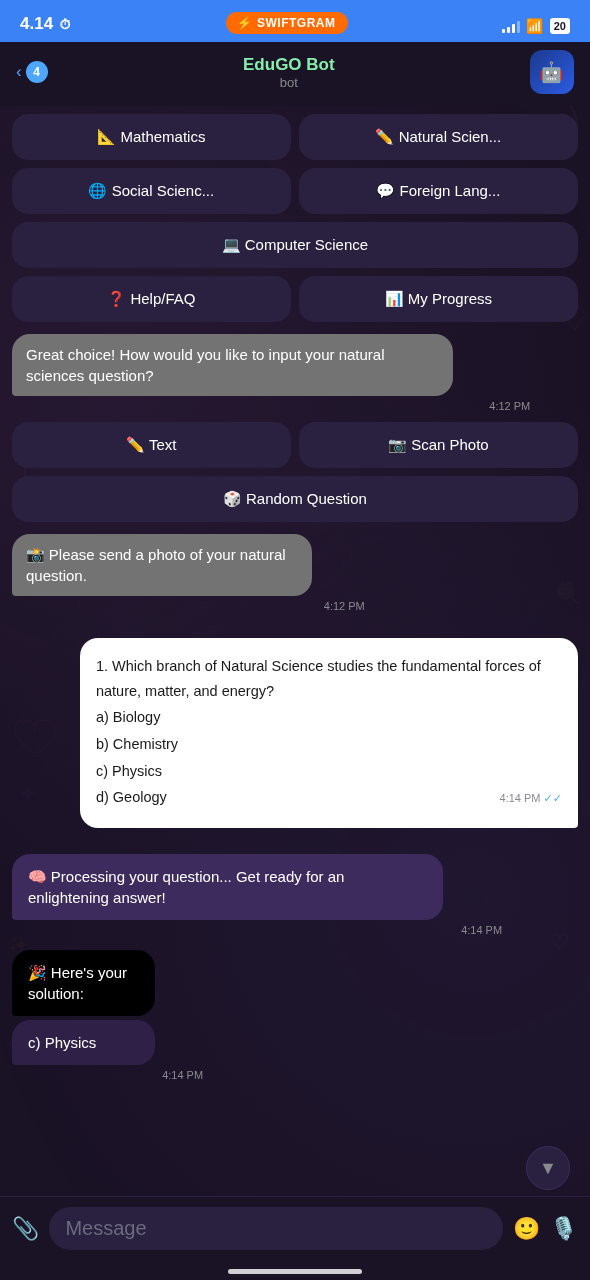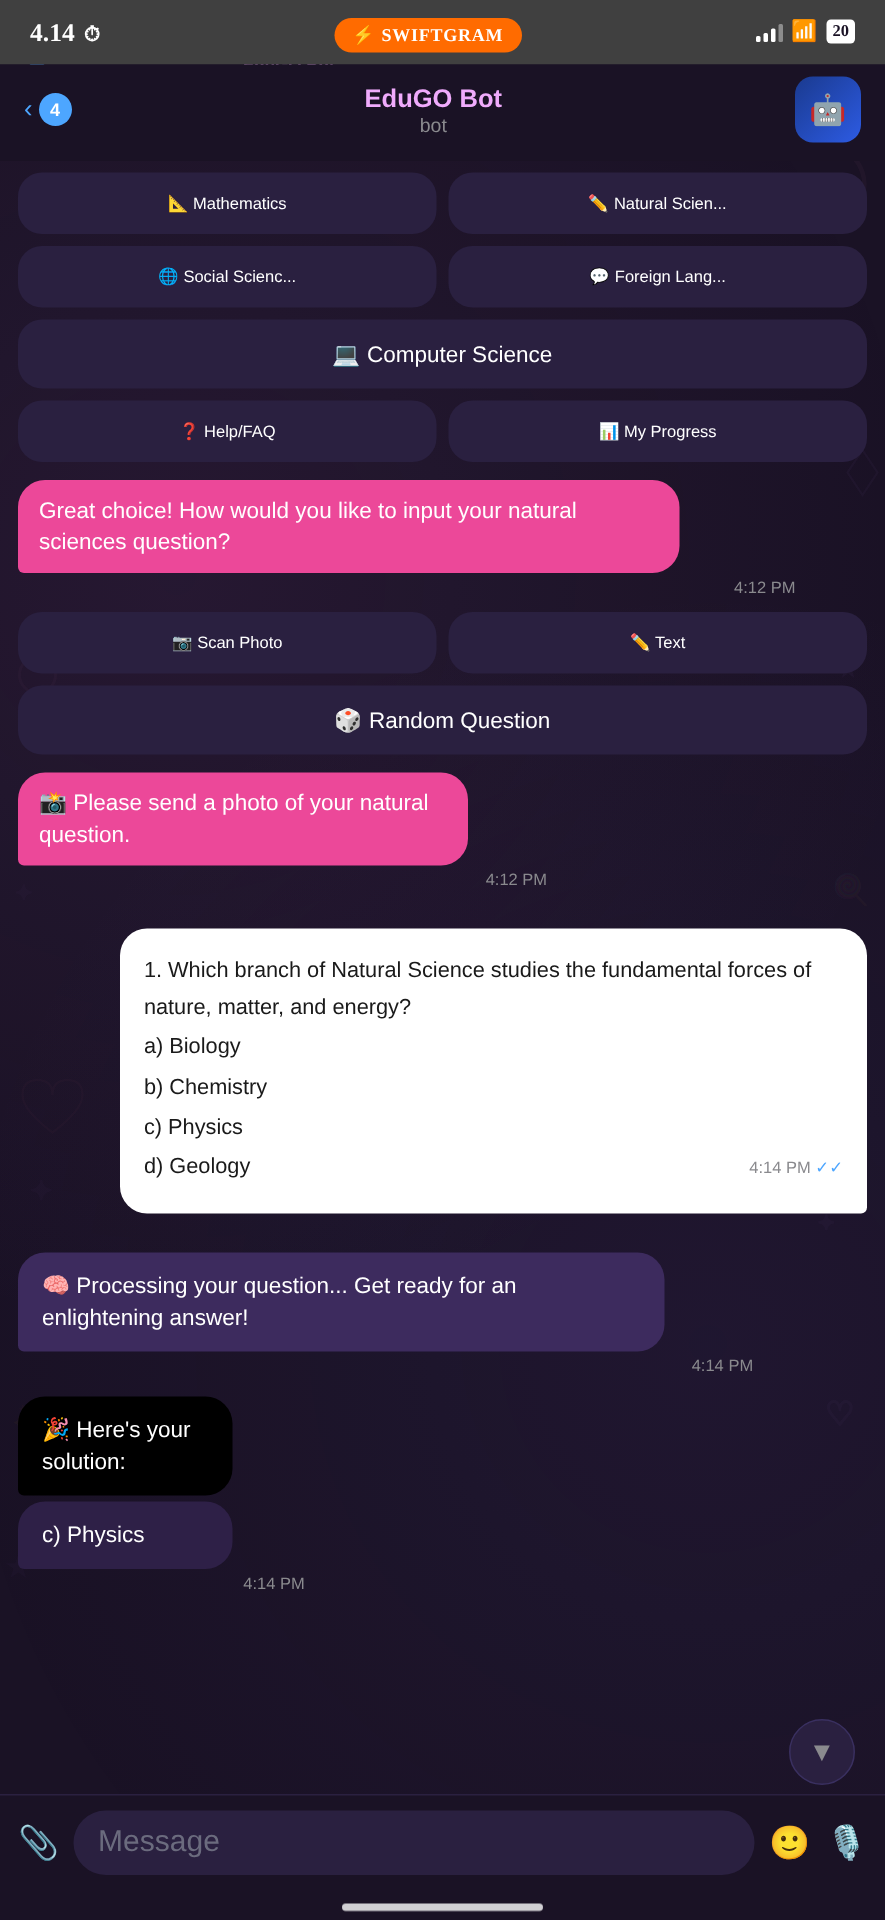--- a/index.html
+++ b/index.html
@@ -35,24 +35,23 @@
       z-index: 0;
       overflow: hidden;
     }
 
     
     .status-bar {
       position: relative;
       z-index: 10;
       display: flex;
       justify-content: space-between;
-      align-items: flex-start;
+      align-items: flex-end;
       padding: 12px 20px 8px;
-      background: #404040;
-      font-family: Liberation Serif, serif;
+      background: #3b82f6;
     }
 
     .status-time {
       font-size: 17px;
       font-weight: 600;
       color: white;
     }
 
     .status-center {
       display: flex;
@@ -140,21 +139,21 @@
       justify-content: center;
       font-size: 12px;
       font-weight: 700;
     }
 
     .header-title {
       text-align: center;
     }
 
     .header-title h1 {
-      color: #f0abfc;
+      color: #86efac;
       font-size: 17px;
       font-weight: 600;
     }
 
     .header-title p {
       color: #8a8a8e;
       font-size: 13px;
     }
 
     .bot-avatar {
@@ -185,21 +184,21 @@
       margin-bottom: 2px;
     }
 
     .chat-btn {
       flex: 1;
       background: #2a2040;
       border: none;
       border-radius: 16px;
       padding: 14px 10px;
       color: white;
-      font-size: 11px;
+      font-size: 15px;
       cursor: pointer;
       display: flex;
       align-items: center;
       justify-content: center;
       gap: 6px;
     }
 
     .chat-btn-row-single {
       width: 100%;
       background: #2a2040;
@@ -223,21 +222,21 @@
       margin: 4px 0;
     }
 
     .msg-right {
       display: flex;
       justify-content: flex-end;
       margin: 16px 0;
     }
 
     .bubble-left {
-      background: #ec4899;
+      background: #737373;
       border-radius: 18px 18px 18px 4px;
       padding: 10px 14px;
       max-width: 85%;
       color: white;
       font-size: 15px;
       line-height: 1.4;
       position: relative;
     }
 
     .msg-time {
@@ -473,22 +472,22 @@
   <div class="msg-left">
     <div>
       <div class="bubble-left">
         <span>Great choice! How would you like to input your natural sciences question?</span>
       </div>
       <div class="msg-time">4:12 PM</div>
     </div>
   </div>
 
   <div class="btn-row">
+    <button class="chat-btn">✏️ Text</button>
     <button class="chat-btn">📷 Scan Photo</button>
-    <button class="chat-btn">✏️ Text</button>
   </div>
 
   <button class="chat-btn-row-single">🎲 Random Question</button>
 
   <div class="msg-left">
     <div>
       <div class="bubble-left">
         <span>📸 Please send a photo of your natural question.</span>
       </div>
       <div class="msg-time">4:12 PM</div>

